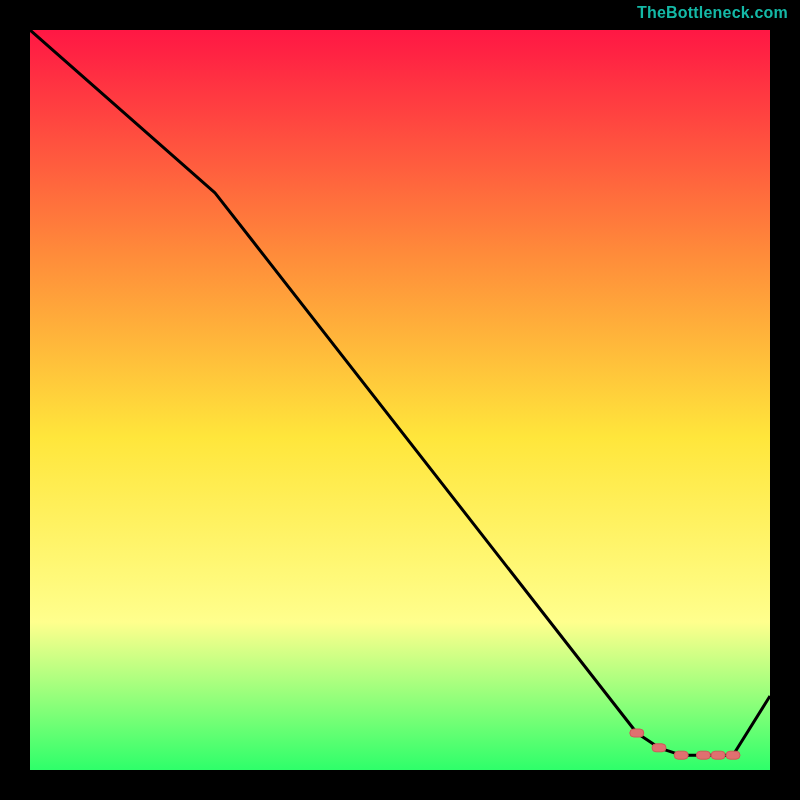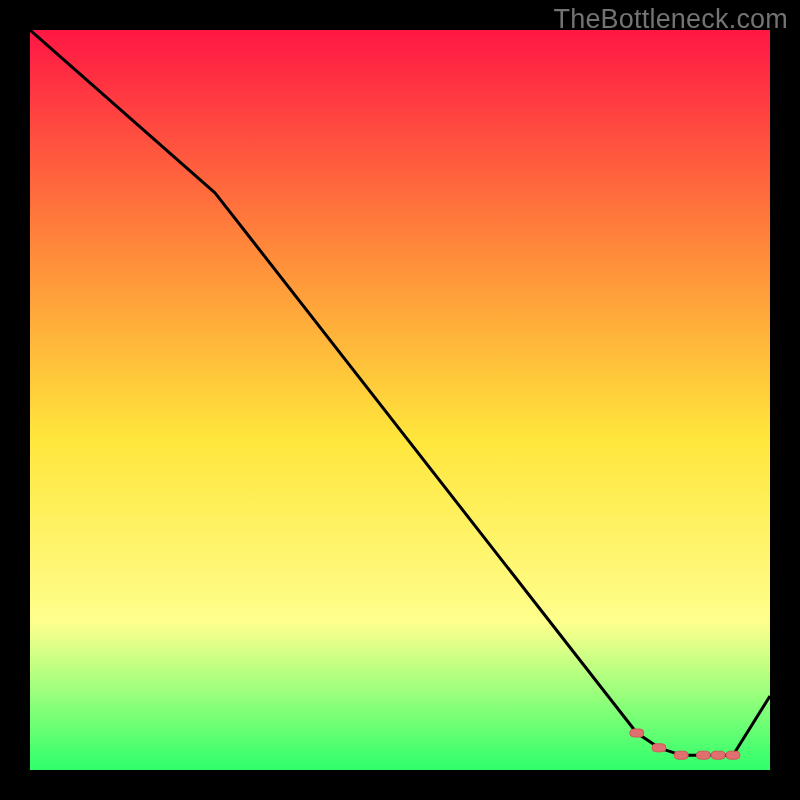--- a/index.html
+++ b/index.html
@@ -16,23 +16,23 @@
     top: 0;
     left: 0;
     width: 800px;
     height: 800px;
     background: #000;
   }
   .watermark {
     position: absolute;
     top: 4px;
     right: 12px;
-    font-size: 27px;
-    font-weight: normal;
-    color: #737373;
+    font-size: 16px;
+    font-weight: bold;
+    color: #14b8a6;
     letter-spacing: 0.2px;
   }
   .plot {
     position: absolute;
     top: 30px;
     left: 30px;
     width: 740px;
     height: 740px;
   }
 </style>

